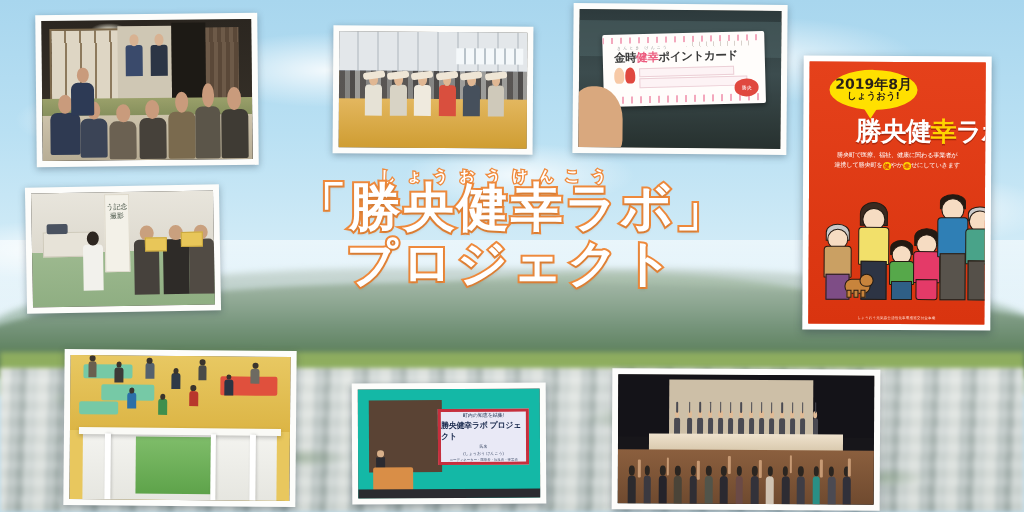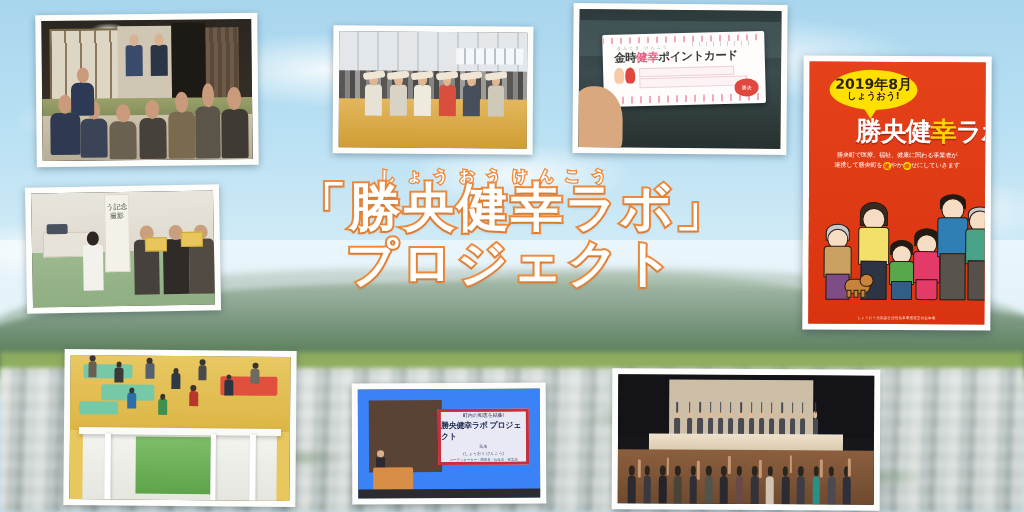--- a/index.html
+++ b/index.html
@@ -187,21 +187,21 @@
     background:linear-gradient(#f4f4f0,#e6e6e0);}
   .sc-expo .turf{position:absolute;left:30%;top:56%;width:34%;height:40%;
     background:linear-gradient(#7fbd6a,#5ea34a);}
   .sc-expo .beam{position:absolute;left:4%;top:50%;width:92%;height:5%;background:#fafaf6;box-shadow:0 2px 4px rgba(0,0,0,.22);}
   .sc-expo .wall{position:absolute;width:2.5%;height:46%;top:54%;background:#fff;box-shadow:1px 0 3px rgba(0,0,0,.18);}
   .sc-expo .pp{position:absolute;width:4%;height:11%;border-radius:3px 3px 0 0;}
   .sc-expo .pp:before{content:"";position:absolute;left:18%;top:-34%;width:64%;height:36%;border-radius:50%;background:#3a342d;}
 
   
   #p-slide{left:352px;top:383px;width:194px;height:121px;transform:rotate(-0.3deg);}
-  .sc-slide{position:absolute;inset:0;background:#3b82f6;}
+  .sc-slide{position:absolute;inset:0;background:#14b8a6;}
   .sc-slide .brown{position:absolute;left:6%;top:10%;width:40%;height:66%;background:#5a4334;}
   .sc-slide .screen{position:absolute;left:44%;top:18%;width:50%;height:52%;
     background:#e9e9f6;border:3px solid #c62f3d;box-sizing:border-box;
     display:flex;flex-direction:column;align-items:center;justify-content:center;gap:2px;}
   .sc-slide .screen .l1{font-size:5px;color:#20304f;}
   .sc-slide .screen .l2{font-size:8px;color:#1a2a4e;font-weight:bold;letter-spacing:-.3px;}
   .sc-slide .screen .l3{font-size:4px;color:#33425f;}
   .sc-slide .screen .l4{font-size:3.4px;color:#4a5772;}
   .sc-slide .podium{position:absolute;left:8%;top:72%;width:22%;height:22%;background:#d98e47;border-radius:2px;}
   .sc-slide .spk{position:absolute;left:10%;top:62%;width:5%;height:14%;background:#2a2a30;}

